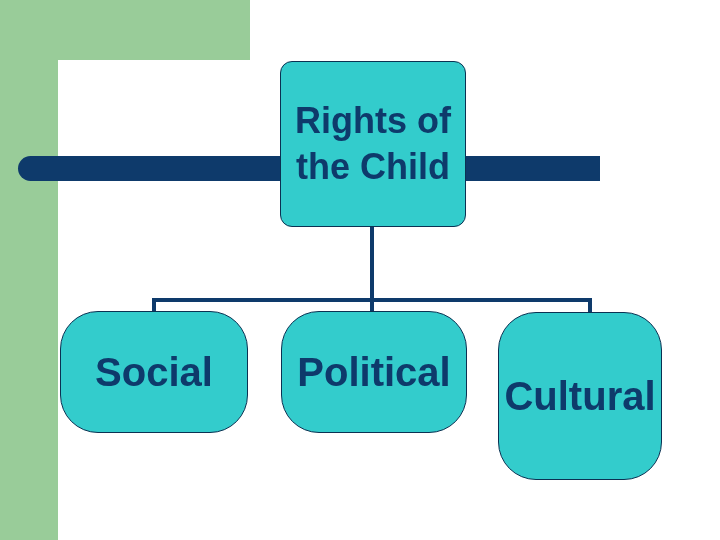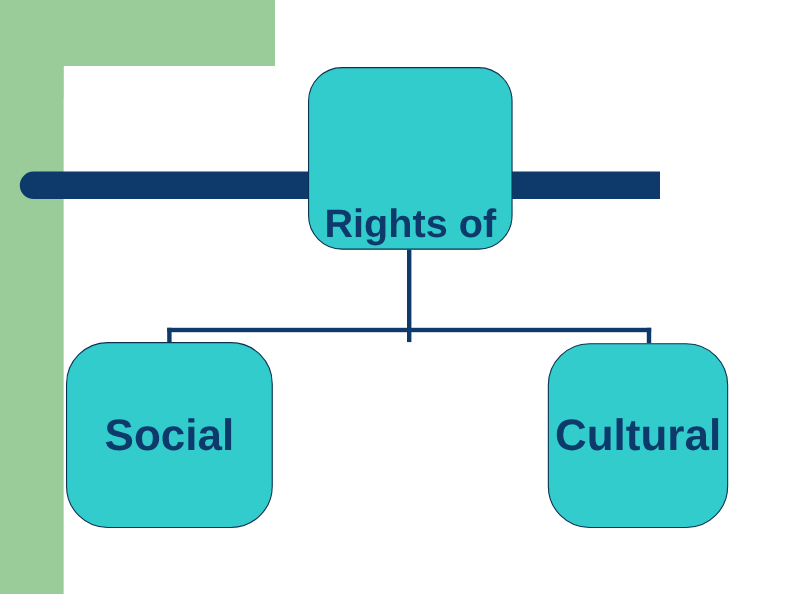--- a/index.html
+++ b/index.html
@@ -67,28 +67,27 @@
     align-items: center;
     justify-content: center;
     text-align: center;
     color: #0E3A6B;
     font-weight: bold;
     z-index: 5;
   }
   .node-root {
     left: 280px; top: 61px;
     width: 186px; height: 166px;
-    border-radius: 31px;
+    border-radius: 12px;
     font-size: 36px;
     line-height: 46px;
-    justify-content: flex-end;
   }
   .node-child {
     top: 311px;
-    width: 187px; height: 169px;
+    width: 187px; height: 122px;
     border-radius: 38px;
     font-size: 40px;
     line-height: 44px;
   }
   .node-social    { left: 60px;  width: 188px; }
   .node-political { left: 281px; width: 186px; }
   .node-cultural  { left: 498px; top: 312px; width: 164px; height: 168px; }
 </style>
 </head>
 <body>
@@ -100,24 +99,28 @@
   <div class="white-panel"></div>
   <div class="navy-bar"></div>
 
   <div class="connector conn-v-root"></div>
   <div class="connector conn-h"></div>
   <div class="connector conn-v-left"></div>
   <div class="connector conn-v-right"></div>
 
   <div class="node node-root">
     <span>Rights of</span>
+    <span>the Child</span>
   </div>
 
   <div class="node node-child node-social">
     <span>Social</span>
   </div>
 
+  <div class="node node-child node-political">
+    <span>Political</span>
+  </div>
 
   <div class="node node-child node-cultural">
     <span>Cultural</span>
   </div>
 
 </div>
 
 </body></html>

